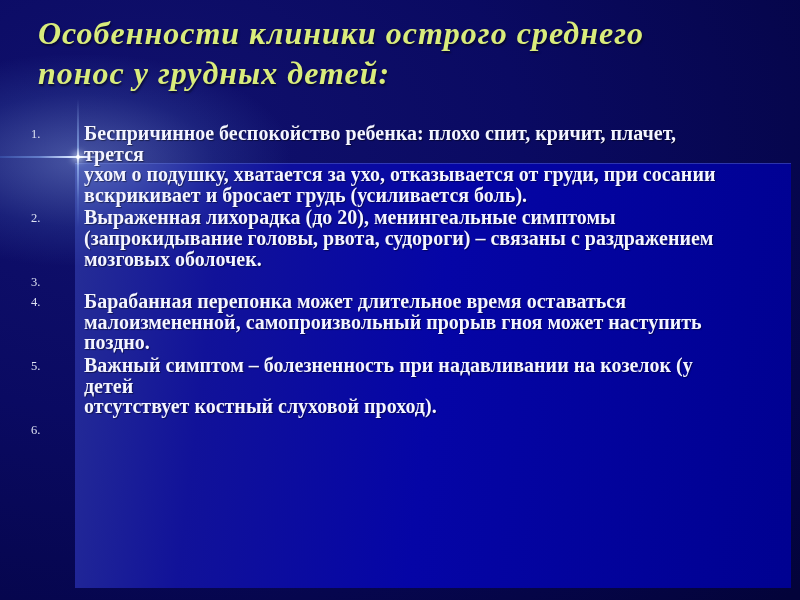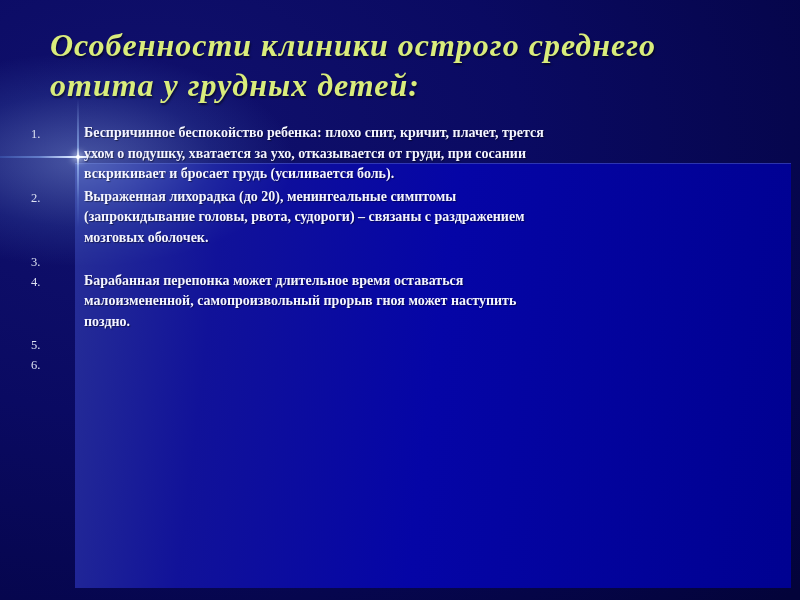--- a/index.html
+++ b/index.html
@@ -47,21 +47,21 @@
   }
   .node{
     position:absolute;
     left:76px;top:155px;width:4px;height:4px;border-radius:50%;
     background:#ffffff;
     box-shadow:0 0 7px 3px rgba(220,235,255,0.75);
   }
   .title{
     position:absolute;
     left:38px;top:13px;width:740px;
-    margin:12px;
+    margin:0;
     font-size:32px;line-height:40px;
     font-weight:bold;font-style:italic;
     letter-spacing:1px;
     color:#d9ec7c;
     text-shadow:1px 2px 2px rgba(0,0,0,0.55);
   }
   .title span{display:block;}
   .list{
     position:absolute;
     left:0;top:123px;width:732px;
@@ -73,42 +73,42 @@
   .num{
     flex:0 0 84px;
     box-sizing:border-box;
     padding:4px 0 0 31px;
     font-size:12.5px;
     line-height:14px;
     color:#dde2f2;
   }
   .txt{
     flex:1;
-    font-size:14px;
+    font-size:20px;
     line-height:20.6px;
     font-weight:bold;
     color:#f4f5ff;
     white-space:pre-line;
     text-shadow:1px 1px 1px rgba(0,0,0,0.45);
   }
 </style>
 </head>
 <body>
 
 <div class="slide">
 
   <div class="panel"></div>
   <div class="glow"></div>
   <div class="vline"></div>
   <div class="hline"></div>
   <div class="node"></div>
 
   <h1 class="title">
       <span>Особенности клиники острого среднего</span>
-      <span>отита у грудных детей:</span>
+      <span>понос у грудных детей:</span>
     </h1>
 
   <div class="list">
 
     <div class="item">
       <div class="num">1.</div>
       <div class="txt">Беспричинное беспокойство ребенка: плохо спит, кричит, плачет, трется
 ухом о подушку, хватается за ухо, отказывается от груди, при сосании
 вскрикивает и бросает грудь (усиливается боль).</div>
     </div>
@@ -126,20 +126,22 @@
 
     <div class="item">
       <div class="num">4.</div>
       <div class="txt">Барабанная перепонка может длительное время оставаться
 малоизмененной, самопроизвольный прорыв гноя может наступить
 поздно.</div>
     </div>
 
     <div class="item">
       <div class="num">5.</div>
+      <div class="txt">Важный симптом – болезненность при надавливании на козелок (у детей
+отсутствует костный слуховой проход).</div>
     </div>
 
     <div class="item">
       <div class="num">6.</div>
     </div>
 
   </div>
 </div>
 
 </body></html>

